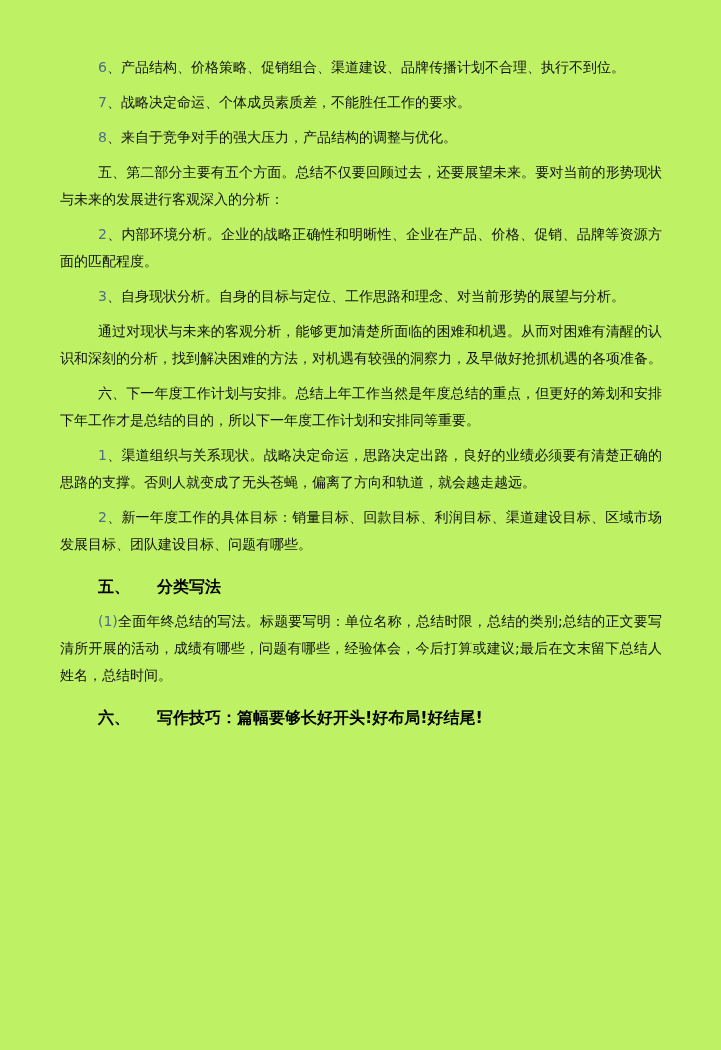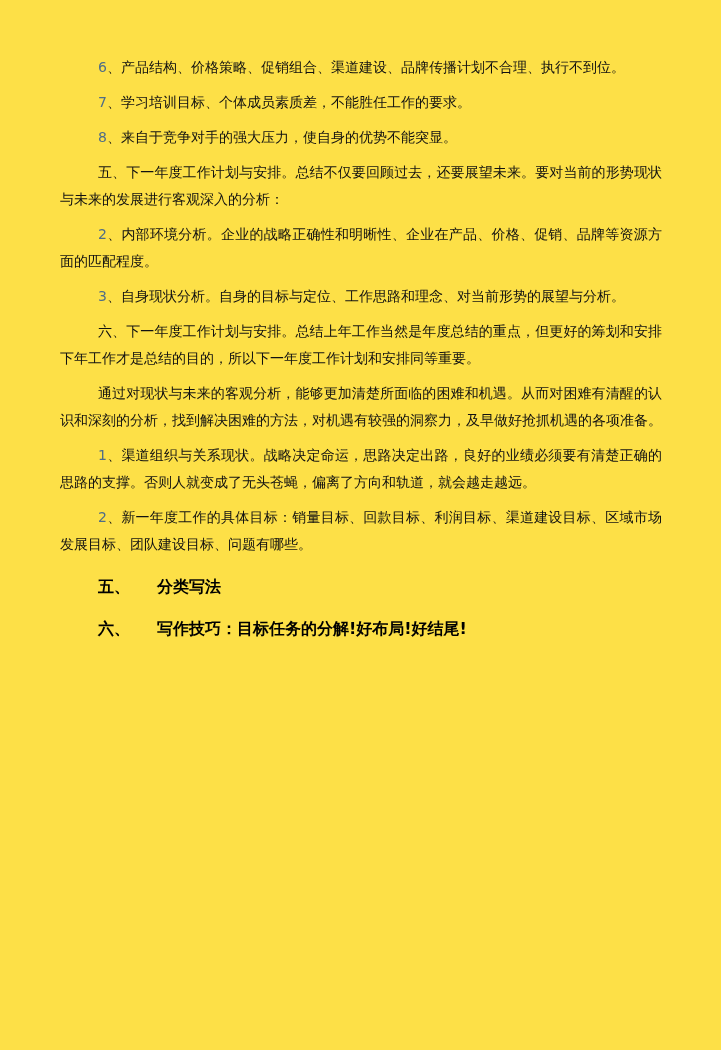--- a/index.html
+++ b/index.html
@@ -4,21 +4,21 @@
 <style>
   html, body {
     margin: 0;
     padding: 0;
     background: #ffffff;
   }
   .page {
     position: relative;
     width: 721px;
     height: 1050px;
-    background: #fde047;
+    background: #bef264;
     overflow: hidden;
     font-family: "DejaVu Sans", sans-serif;
     color: #111111;
   }
   .doc {
     box-sizing: border-box;
     width: 721px;
     padding: 54px 59px 0 60px;
   }
   p.body {
@@ -46,25 +46,26 @@
   .hnum {
     margin-right: 27px;
   }
 </style>
 </head>
 <body>
 
 <div class="page">
   <div class="doc">
       <p class="body"><span class="num">6</span><span>、产品结构、价格策略、促销组合、渠道建设、品牌传播计划不合理、执行不到位。</span></p>
-      <p class="body"><span class="num">7</span><span>、学习培训目标、个体成员素质差，不能胜任工作的要求。</span></p>
-      <p class="body"><span class="num">8</span><span>、来自于竞争对手的强大压力，使自身的优势不能突显。</span></p>
-      <p class="body"><span>五、下一年度工作计划与安排。总结不仅要回顾过去，还要展望未来。要对当前的形势现状与未来的发展进行客观深入的分析：</span></p>
+      <p class="body"><span class="num">7</span><span>、战略决定命运、个体成员素质差，不能胜任工作的要求。</span></p>
+      <p class="body"><span class="num">8</span><span>、来自于竞争对手的强大压力，产品结构的调整与优化。</span></p>
+      <p class="body"><span>五、第二部分主要有五个方面。总结不仅要回顾过去，还要展望未来。要对当前的形势现状与未来的发展进行客观深入的分析：</span></p>
       <p class="body"><span class="num">2</span><span>、内部环境分析。企业的战略正确性和明晰性、企业在产品、价格、促销、品牌等资源方面的匹配程度。</span></p>
       <p class="body"><span class="num">3</span><span>、自身现状分析。自身的目标与定位、工作思路和理念、对当前形势的展望与分析。</span></p>
+      <p class="body"><span>通过对现状与未来的客观分析，能够更加清楚所面临的困难和机遇。从而对困难有清醒的认识和深刻的分析，找到解决困难的方法，对机遇有较强的洞察力，及早做好抢抓机遇的各项准备。</span></p>
       <p class="body"><span>六、下一年度工作计划与安排。总结上年工作当然是年度总结的重点，但更好的筹划和安排下年工作才是总结的目的，所以下一年度工作计划和安排同等重要。</span></p>
-      <p class="body"><span>通过对现状与未来的客观分析，能够更加清楚所面临的困难和机遇。从而对困难有清醒的认识和深刻的分析，找到解决困难的方法，对机遇有较强的洞察力，及早做好抢抓机遇的各项准备。</span></p>
       <p class="body"><span class="num">1</span><span>、渠道组织与关系现状。战略决定命运，思路决定出路，良好的业绩必须要有清楚正确的思路的支撑。否则人就变成了无头苍蝇，偏离了方向和轨道，就会越走越远。</span></p>
       <p class="body"><span class="num">2</span><span>、新一年度工作的具体目标：销量目标、回款目标、利润目标、渠道建设目标、区域市场发展目标、团队建设目标、问题有哪些。</span></p>
       <p class="heading"><span class="hnum">五、</span><span>分类写法</span></p>
-      <p class="heading"><span class="hnum">六、</span><span>写作技巧：目标任务的分解!好布局!好结尾!</span></p>
+      <p class="body"><span class="num">(1)</span><span>全面年终总结的写法。标题要写明：单位名称，总结时限，总结的类别;总结的正文要写清所开展的活动，成绩有哪些，问题有哪些，经验体会，今后打算或建议;最后在文末留下总结人姓名，总结时间。</span></p>
+      <p class="heading"><span class="hnum">六、</span><span>写作技巧：篇幅要够长好开头!好布局!好结尾!</span></p>
     </div>
 </div>
 
 </body></html>

